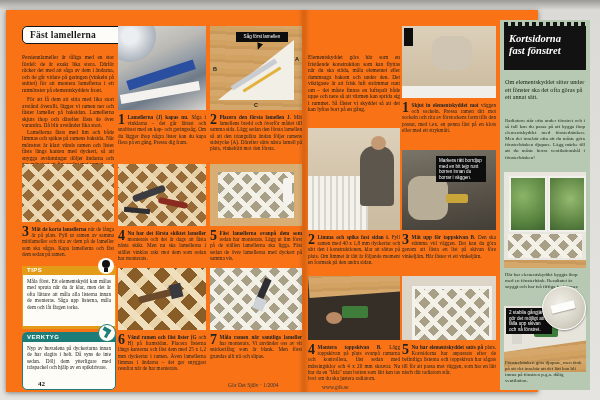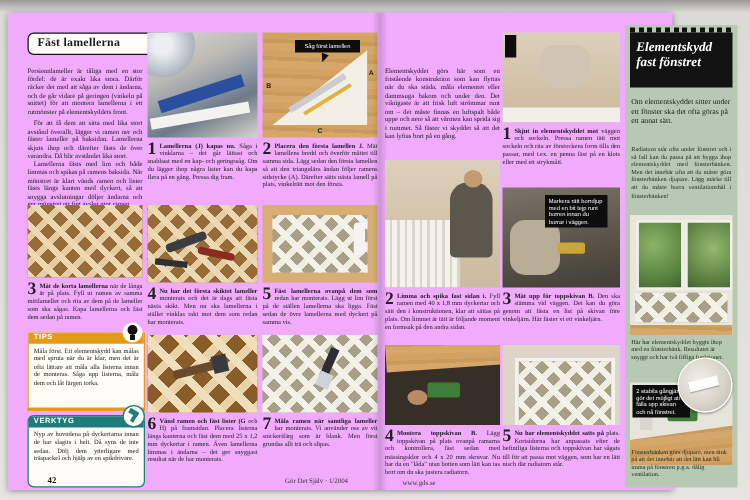--- a/index.html
+++ b/index.html
@@ -3,21 +3,21 @@
 <meta charset="utf-8">
 <style>
   html,body{margin:0;padding:0;}
   body{
     width:600px;height:400px;position:relative;overflow:hidden;
     background:linear-gradient(#9b9995 0px,#dcdad6 10px,#e6e4e0 100%);
     font-family:"Liberation Serif", serif;color:#1a1a1a;
   }
   #spread{
     position:absolute;left:6px;top:10px;width:532px;height:382px;
-    background:#f0abfc;box-shadow:0 1px 5px rgba(0,0,0,.45);
+    background:#f97316;box-shadow:0 1px 5px rgba(0,0,0,.45);
   }
   .gutter{position:absolute;left:292px;top:0;width:12px;height:382px;
     background:linear-gradient(90deg,rgba(0,0,0,0) 0%,rgba(0,0,0,.14) 50%,rgba(0,0,0,0) 100%);}
   .abs{position:absolute;}
   .box-title{
     position:absolute;border:1.3px solid #141414;border-radius:5px;background:#fdfcf8;
     font-weight:bold;font-size:9.5px;line-height:14px;text-align:left;padding:1px 7px;
     letter-spacing:.2px;
   }
   .intro p{margin:0 0 3px 0;font-size:5.4px;line-height:6.5px;text-align:justify;}
@@ -248,21 +248,21 @@
     <span class="lead">Nu har elementskyddet satts på</span>
     <span>plats. Kortsidorna har anpassats efter de befintliga listerna och toppskivan har sågats till för att passa mot väggen, som har en lätt nisch där radiatorn står.</span>
   </div>
 
   <div class="foot" style="left:316px;top:374px;">www.gds.se</div>
 
   <div id="sidebar">
     <div class="perf"></div>
     <div class="hdrblk">
       <div class="t">
-        <span>Elementskydd</span><br>
+        <span>Kortsidorna</span><br>
         <span>fast fönstret</span>
       </div>
     </div>
 
     <div class="sb-intro" style="left:5px;top:58px;width:80px;">Om elementskyddet sitter under ett fönster ska det ofta göras på ett annat sätt.</div>
 
     <div class="sb-small" style="left:5px;top:98px;width:80px;">Radiatorn står ofta under fönstret och i så fall kan du passa på att bygga ihop elementskyddet med fönsterbänken. Men det innebär ofta att du måste göra fönsterbänken djupare. Lägg märke till att du måste borra ventilationshål i fönsterbänken!</div>
 
     <div class="ph" style="left:4px;top:152px;width:82px;height:96px;background:#e9e6df;">
       <div class="shape" style="left:5px;top:4px;width:34px;height:52px;background:radial-gradient(circle at 35% 35%,#8cb468 0%,#55803d 70%,#3d6330 100%);border:2px solid #f2f0ea;"></div>

